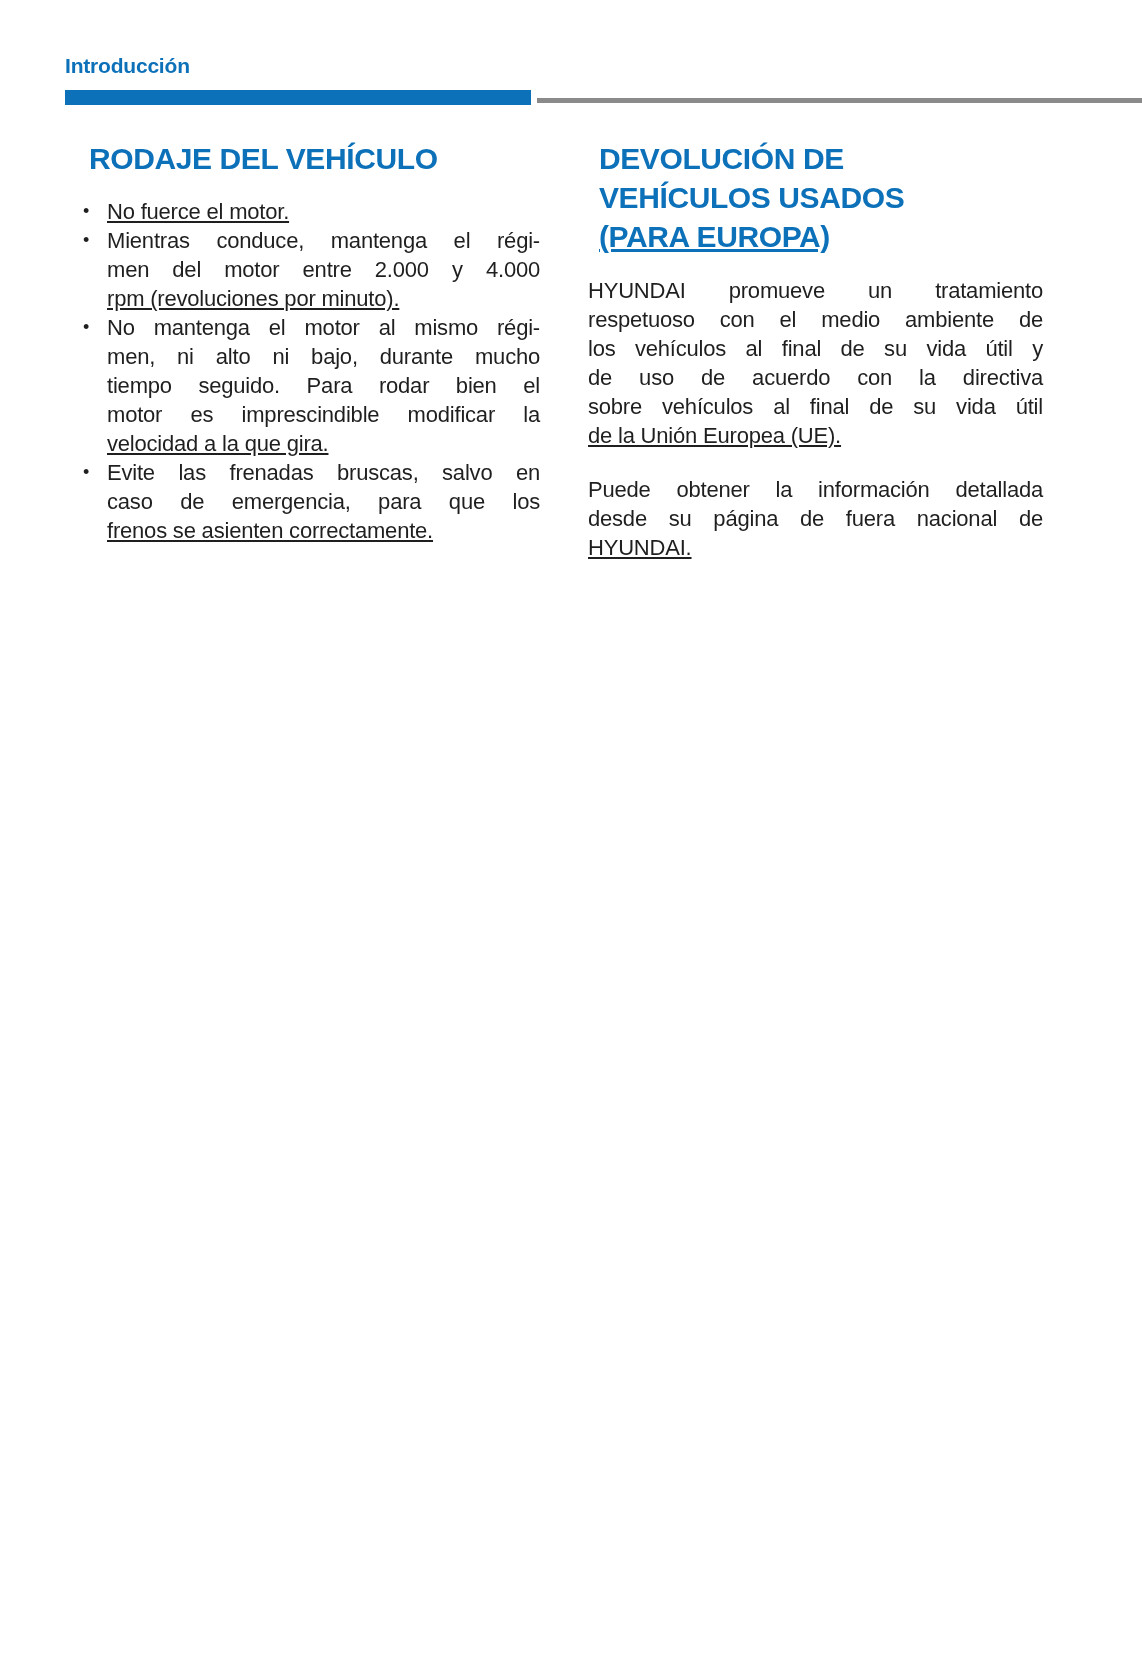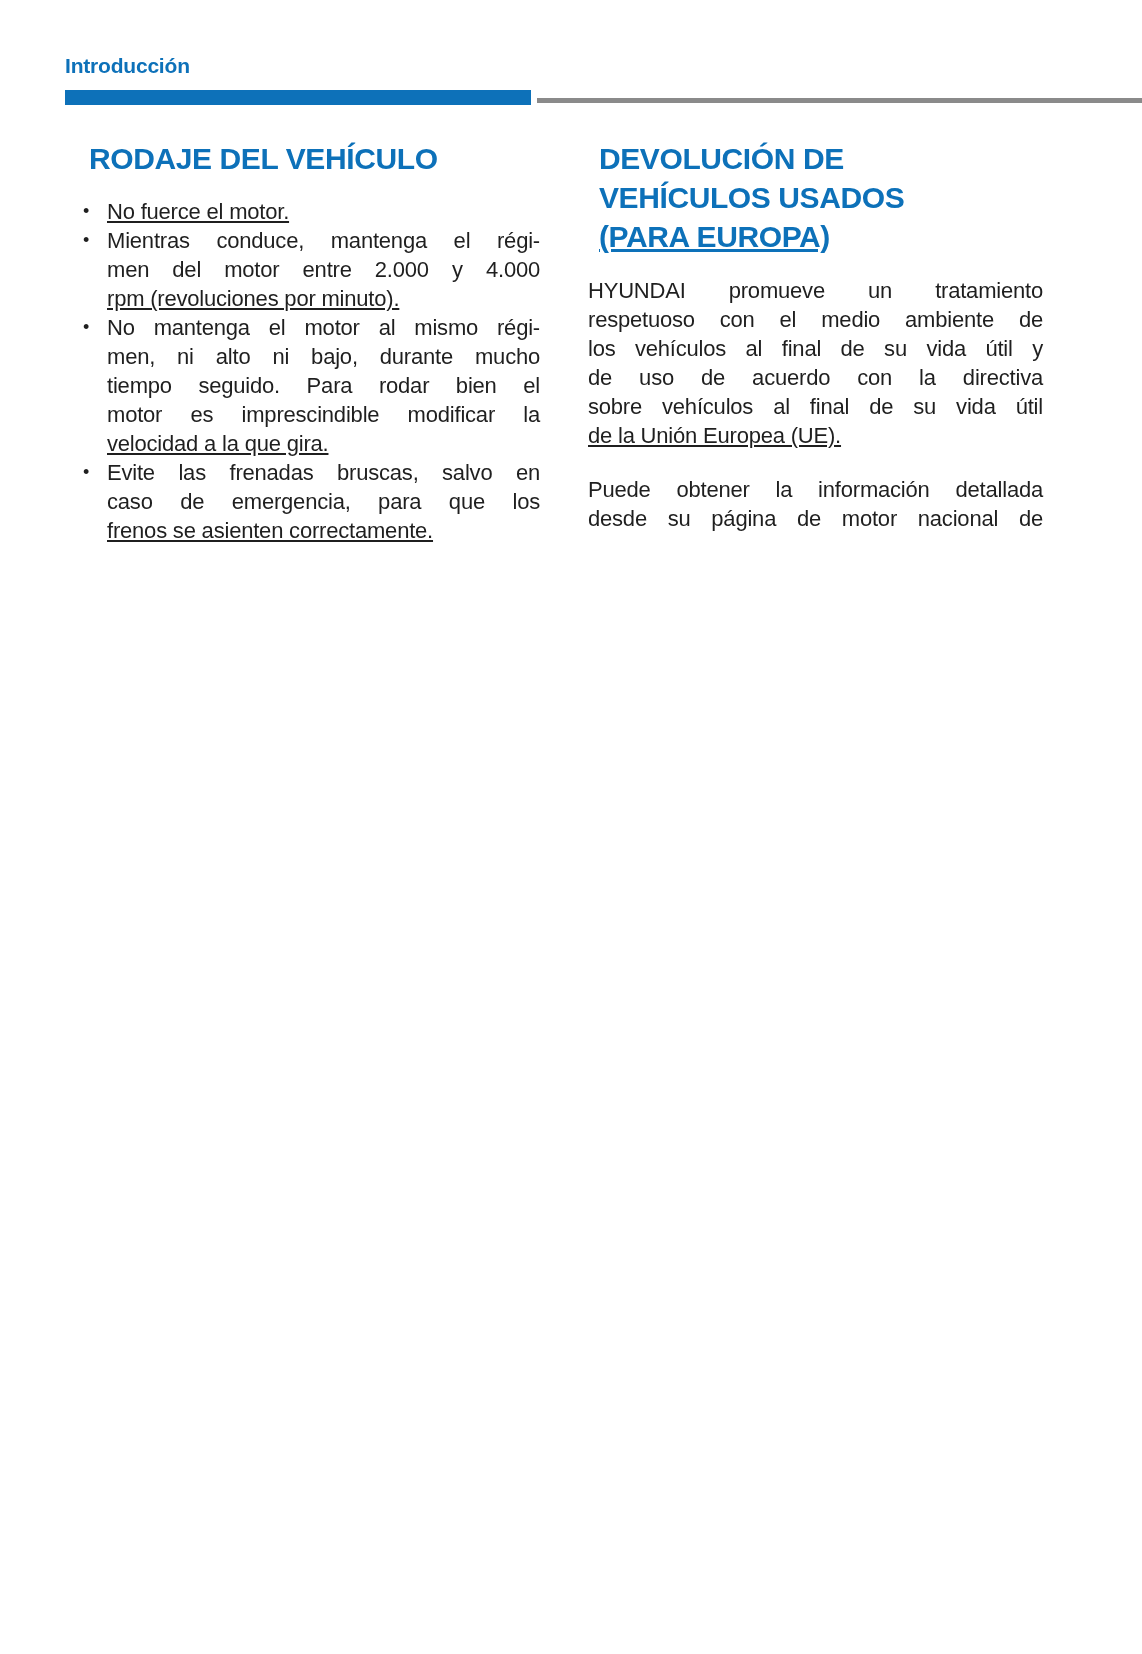--- a/index.html
+++ b/index.html
@@ -146,19 +146,20 @@
         <div class="tline">HYUNDAI promueve un tratamiento</div>
         <div class="tline">respetuoso con el medio ambiente de</div>
         <div class="tline">los vehículos al final de su vida útil y</div>
         <div class="tline">de uso de acuerdo con la directiva</div>
         <div class="tline">sobre vehículos al final de su vida útil</div>
         <div class="tline tlast">de la Unión Europea (UE).</div>
       </div>
 
     <div class="body-par par2">
         <div class="tline">Puede obtener la información detallada</div>
-        <div class="tline">desde su página de motor nacional de</div>
+        <div class="tline">desde su página de fuera nacional de</div>
+        <div class="tline tlast">HYUNDAI.</div>
       </div>
   </div>
 
   <div class="page-num">1-8</div>
 
 </div>
 
 </body></html>

